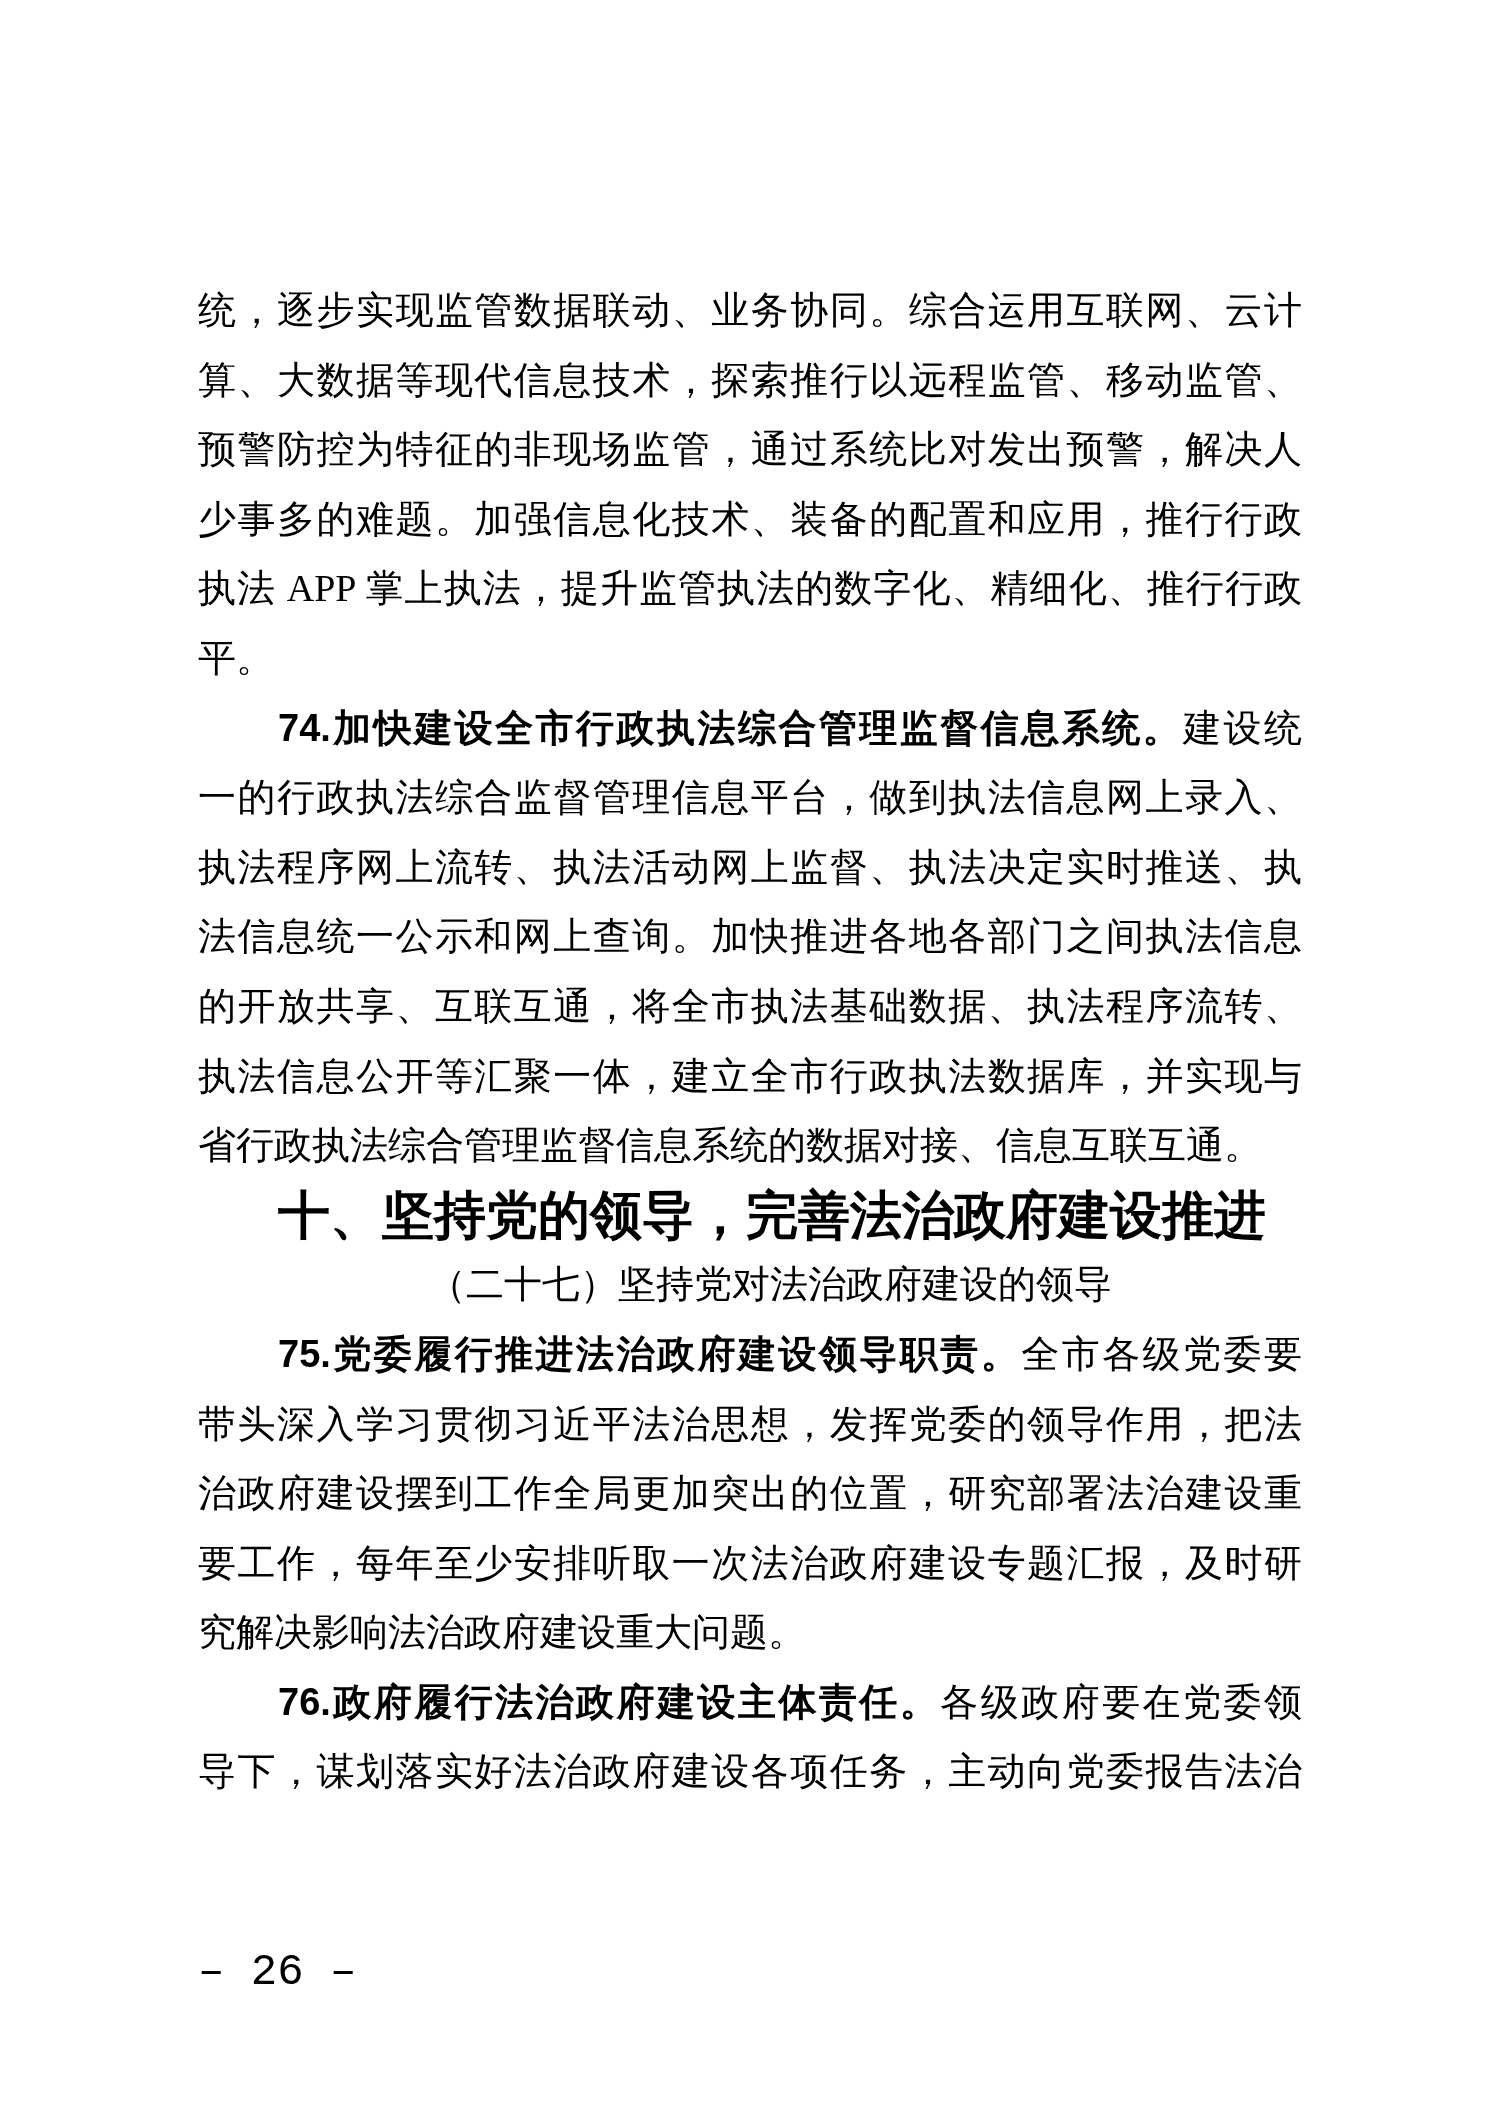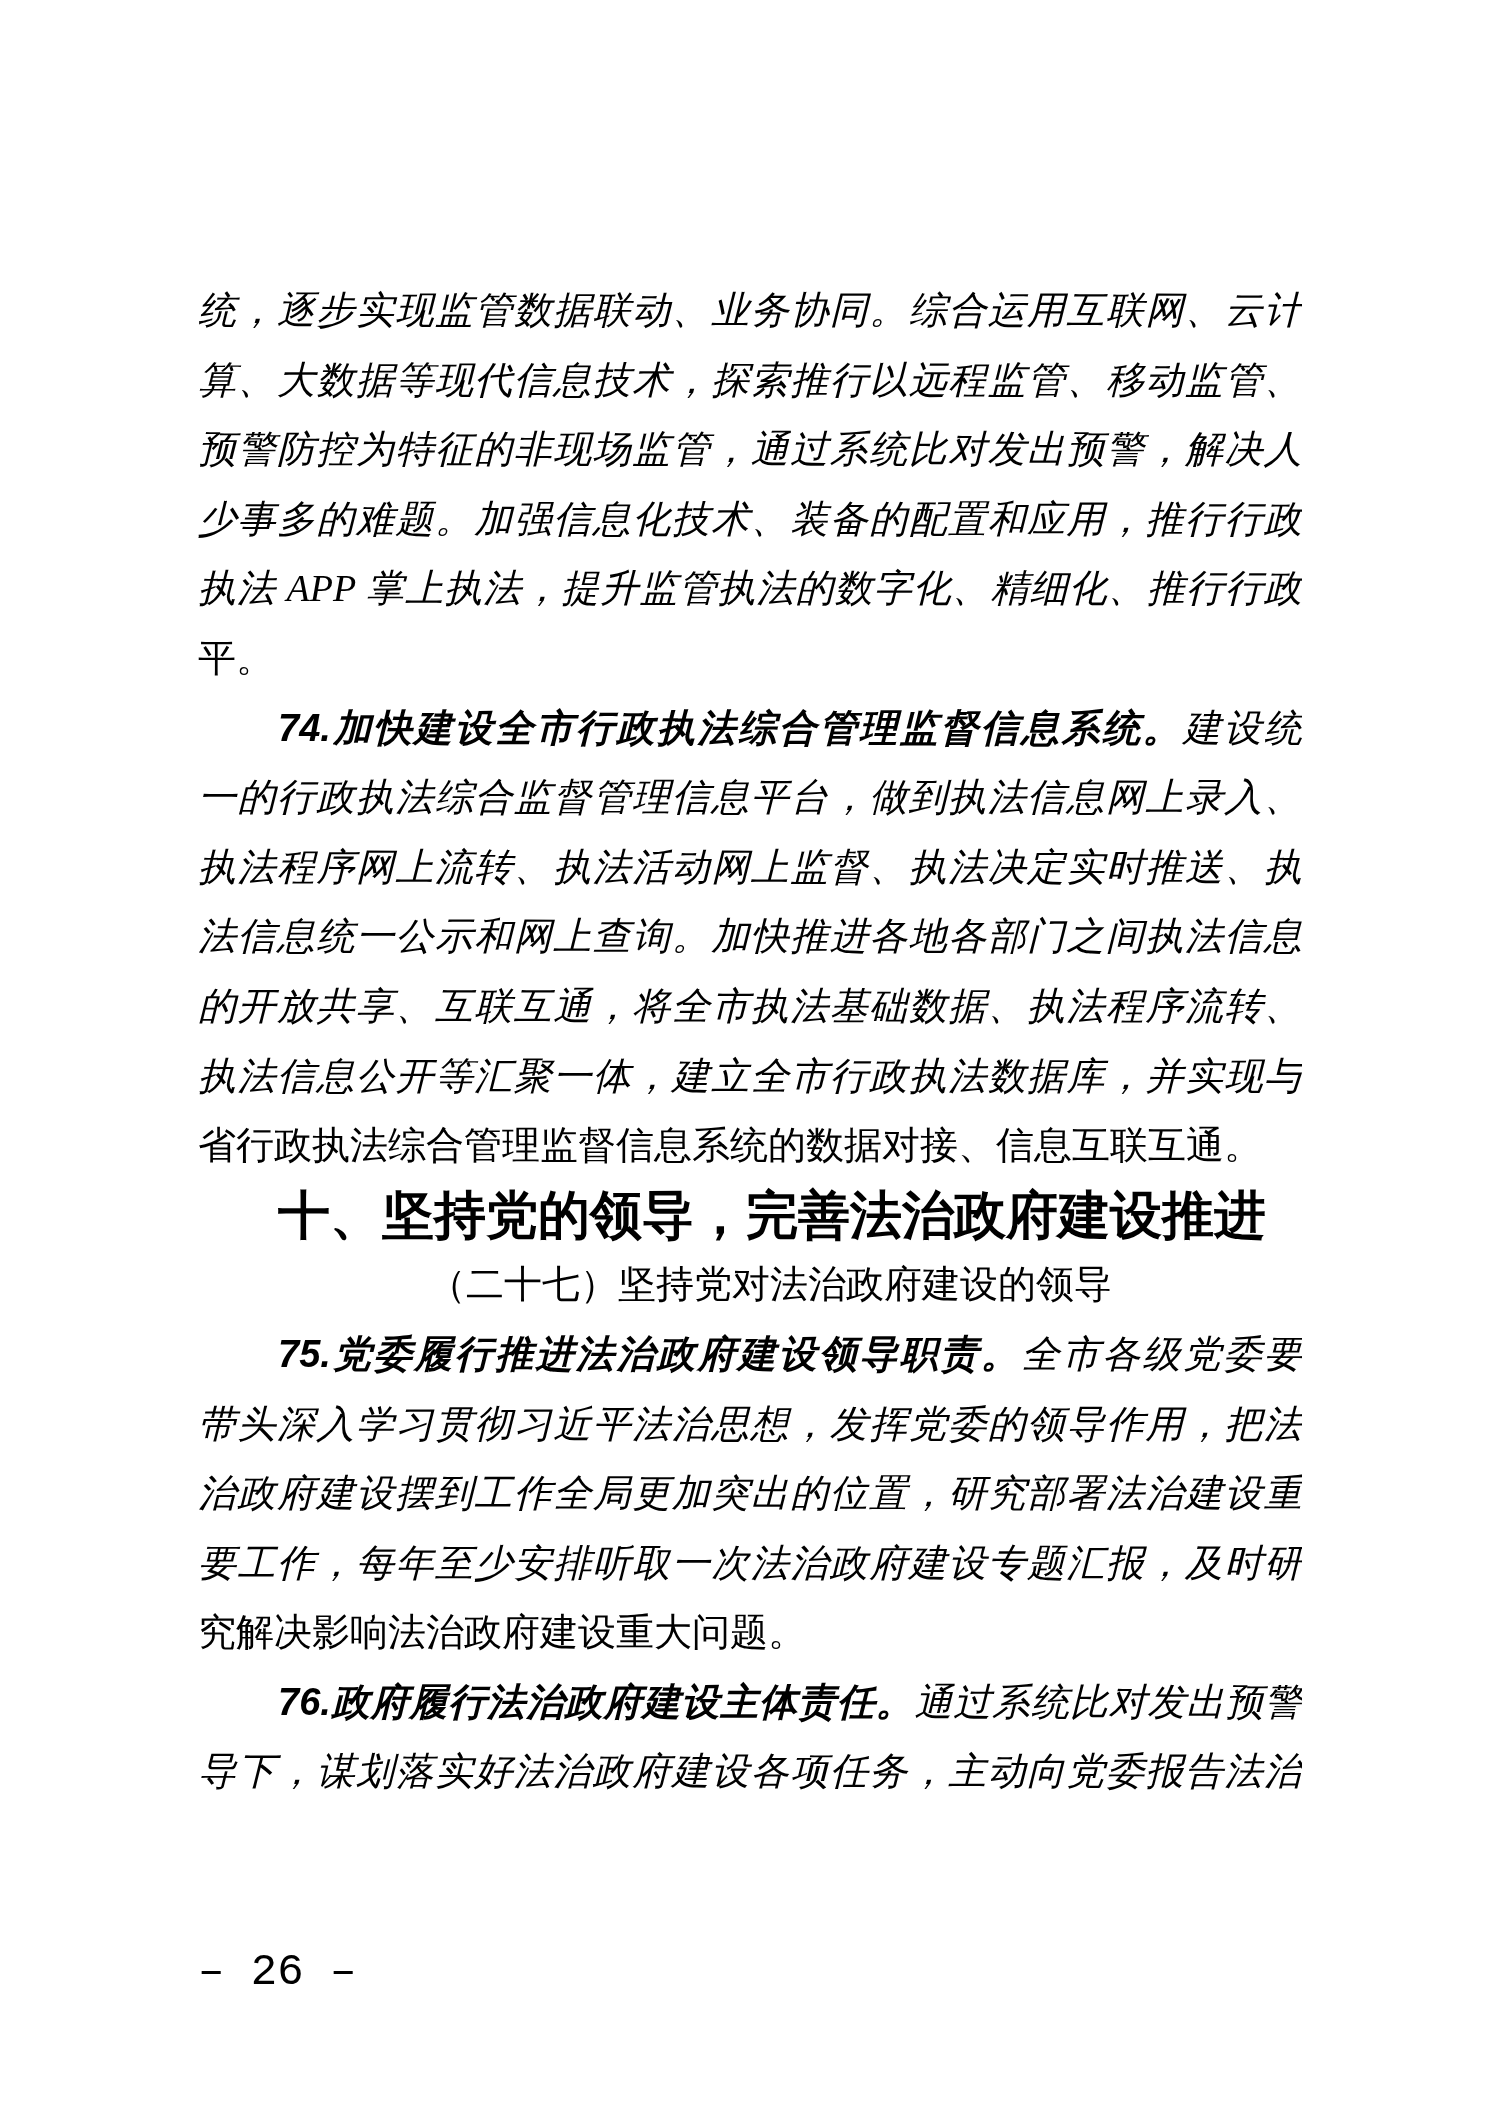--- a/index.html
+++ b/index.html
@@ -27,21 +27,20 @@
     height: 69.6px;
     line-height: 69.6px;
     font-size: 38px;
     white-space: normal;
     overflow: hidden;
     word-break: break-all;
   }
   .line.j {
     text-align: justify;
     text-align-last: justify;
-    font-style: italic;
   }
   .line .b {
     font-family: "Liberation Sans", sans-serif;
     font-weight: 700;
   }
   .line.h1 {
     font-family: "Liberation Sans", sans-serif;
     font-weight: 700;
     font-size: 52px;
   }
@@ -72,19 +71,19 @@
       <div class="line j"><span class="">的开放共享、互联互通，将全市执法基础数据、执法程序流转、</span></div>
       <div class="line j"><span class="">执法信息公开等汇聚一体，建立全市行政执法数据库，并实现与</span></div>
       <div class="line"><span class="">省行政执法综合管理监督信息系统的数据对接、信息互联互通。</span></div>
       <div class="line h1" style="padding-left: 80px;"><span class="b">十、坚持党的领导，完善法治政府建设推进机制</span></div>
       <div class="line" style="padding-left: 40px; text-align: center;"><span class="">（二十七）坚持党对法治政府建设的领导</span></div>
       <div class="line j" style="padding-left: 80px;"><span class="b">75.党委履行推进法治政府建设领导职责。</span><span class="">全市各级党委要</span></div>
       <div class="line j"><span class="">带头深入学习贯彻习近平法治思想，发挥党委的领导作用，把法</span></div>
       <div class="line j"><span class="">治政府建设摆到工作全局更加突出的位置，研究部署法治建设重</span></div>
       <div class="line j"><span class="">要工作，每年至少安排听取一次法治政府建设专题汇报，及时研</span></div>
       <div class="line"><span class="">究解决影响法治政府建设重大问题。</span></div>
-      <div class="line j" style="padding-left: 80px;"><span class="b">76.政府履行法治政府建设主体责任。</span><span class="">通过系统比对发出预警</span></div>
+      <div class="line j" style="padding-left: 80px;"><span class="b">76.政府履行法治政府建设主体责任。</span><span class="">各级政府要在党委领</span></div>
       <div class="line j"><span class="">导下，谋划落实好法治政府建设各项任务，主动向党委报告法治</span></div>
     </div>
   <div class="footer">
     <span>– 26 –</span>
   </div>
 </div>
 
 </body></html>

